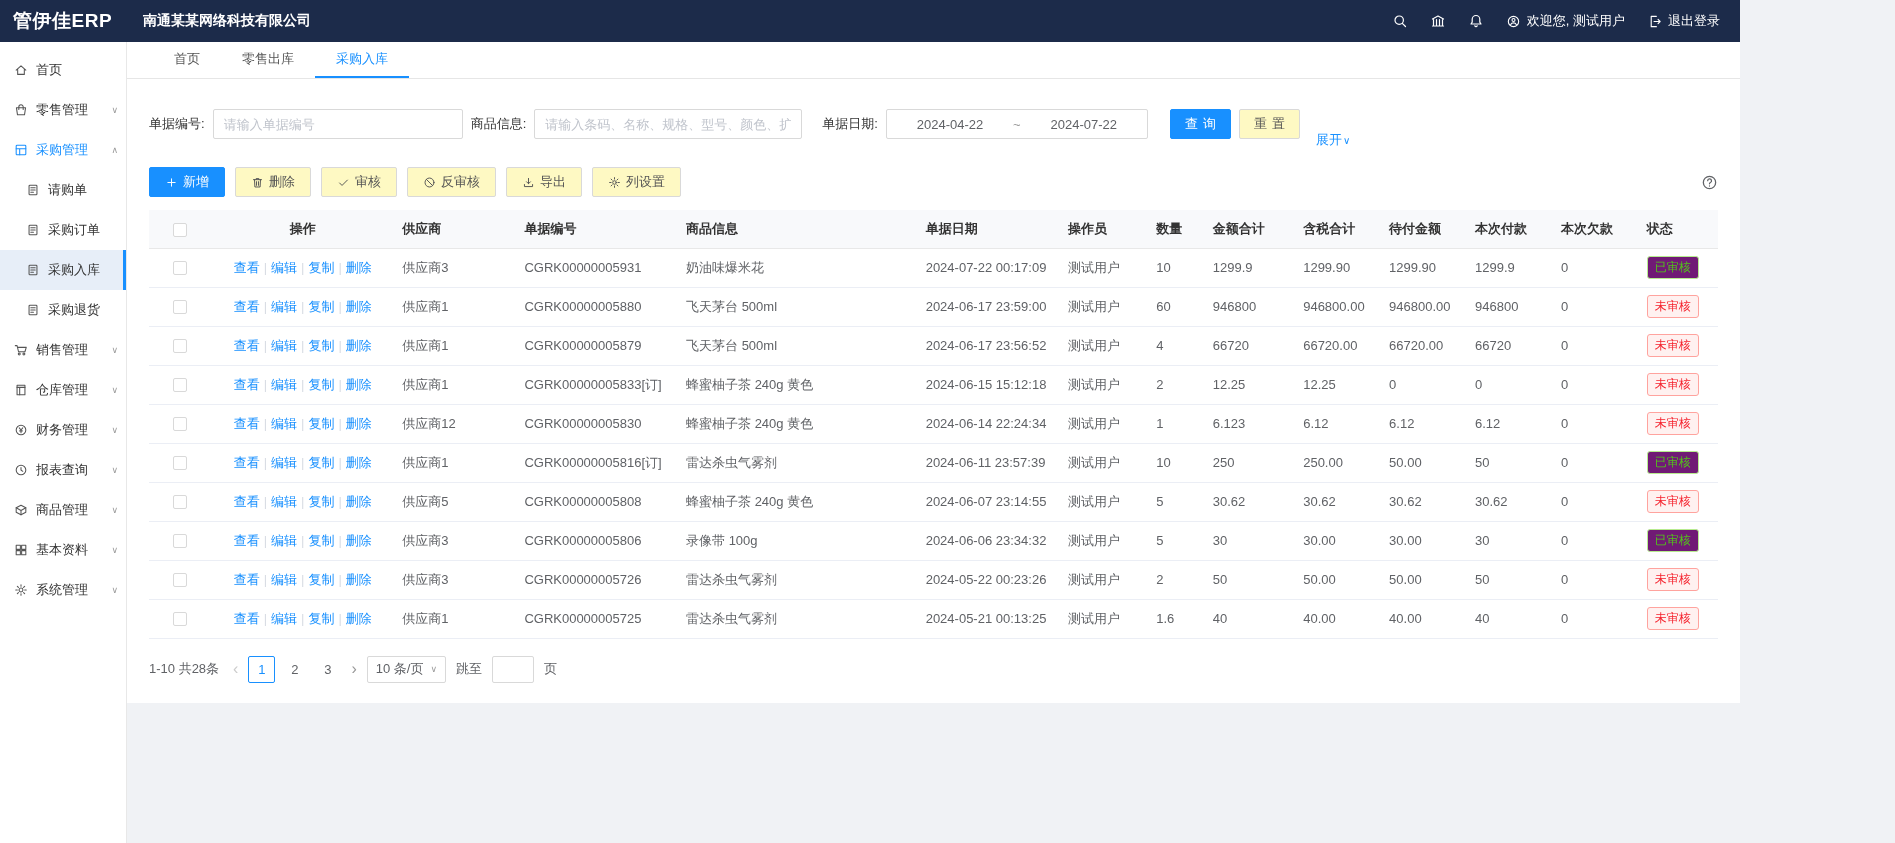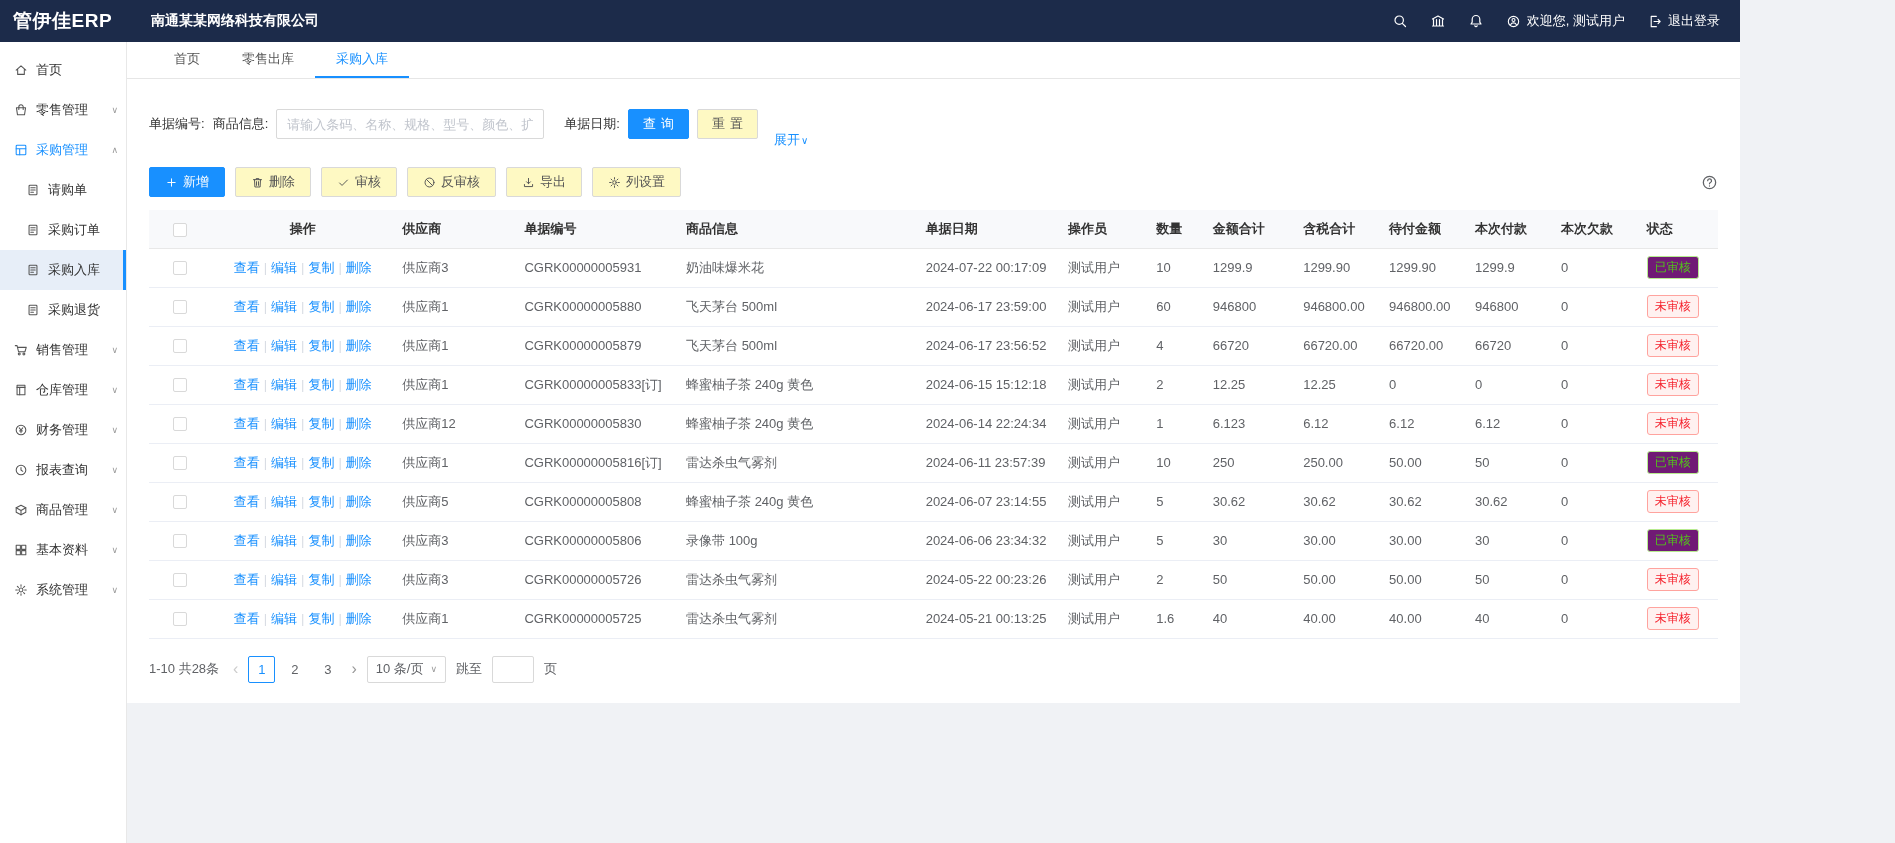--- a/index.html
+++ b/index.html
@@ -6,21 +6,21 @@
   :root { --accent:#1890ff; --header-bg:#1c2b4a; }
   * { box-sizing:border-box; }
   html,body { margin:0; padding:0; }
   body { font-family:"Liberation Sans","DejaVu Sans",sans-serif; color:#333; background:#f0f2f5; }
   .stage { width:1895px; height:843px; background:#f0f2f5; overflow:hidden; }
   .window { width:1740px; height:100%; display:flex; flex-direction:column; background:#f0f2f5; }
 
   
   .header { height:42px; background:var(--header-bg); display:flex; align-items:center; color:#fff; flex-shrink:0; }
   .logo { width:127px; padding-left:13px; font-size:19px; font-weight:bold; letter-spacing:.5px; white-space:nowrap; }
-  .company { font-size:14px; font-weight:bold; margin-left:24px; }
+  .company { font-size:14px; font-weight:bold; margin-left:16px; }
   .header-right { margin-left:auto; display:flex; align-items:center; gap:22px; padding-right:20px; font-size:13px; }
   .hicon { display:inline-flex; cursor:pointer; }
   .hicon svg { width:16px; height:16px; }
   .h-user, .h-logout { display:inline-flex; align-items:center; gap:6px; cursor:pointer; white-space:nowrap; }
   .h-user svg, .h-logout svg { width:15px; height:15px; }
 
   
   .app { flex:1; display:flex; overflow:hidden; }
   .sidebar { width:127px; background:#fff; border-right:1px solid #e8e8e8; flex-shrink:0; padding-top:8px; overflow:hidden; }
   .menu-item { height:40px; display:flex; align-items:center; gap:8px; padding:0 8px 0 14px; font-size:13px; color:#333; cursor:pointer; white-space:nowrap; }
@@ -286,23 +286,29 @@
         <div class="tabs">
             <div class="tab">首页</div>
             <div class="tab">零售出库</div>
             <div class="tab active">采购入库</div>
           </div>
 
         <div class="panel">
 
           <div class="filter-bar">
             <label>单据编号:</label>
+            <input class="tin in-orderno" placeholder="请输入单据编号" style="">
             <label>商品信息:</label>
             <input class="tin in-product" placeholder="请输入条码、名称、规格、型号、颜色、扩展..." style="">
             <label>单据日期:</label>
+            <div class="date-range">
+              <span>2024-04-22</span>
+              <span class="sep">~</span>
+              <span>2024-07-22</span>
+            </div>
             <button class="btn primary spaced">查询</button>
             <button class="btn spaced">重置</button>
             <a class="expand-link">
               <span>展开</span>
               <span class="chev2">∨</span>
             </a>
           </div>
 
           <div class="toolbar">
             <span style="display:inline-flex; gap:10px;border-radius:10px;">

